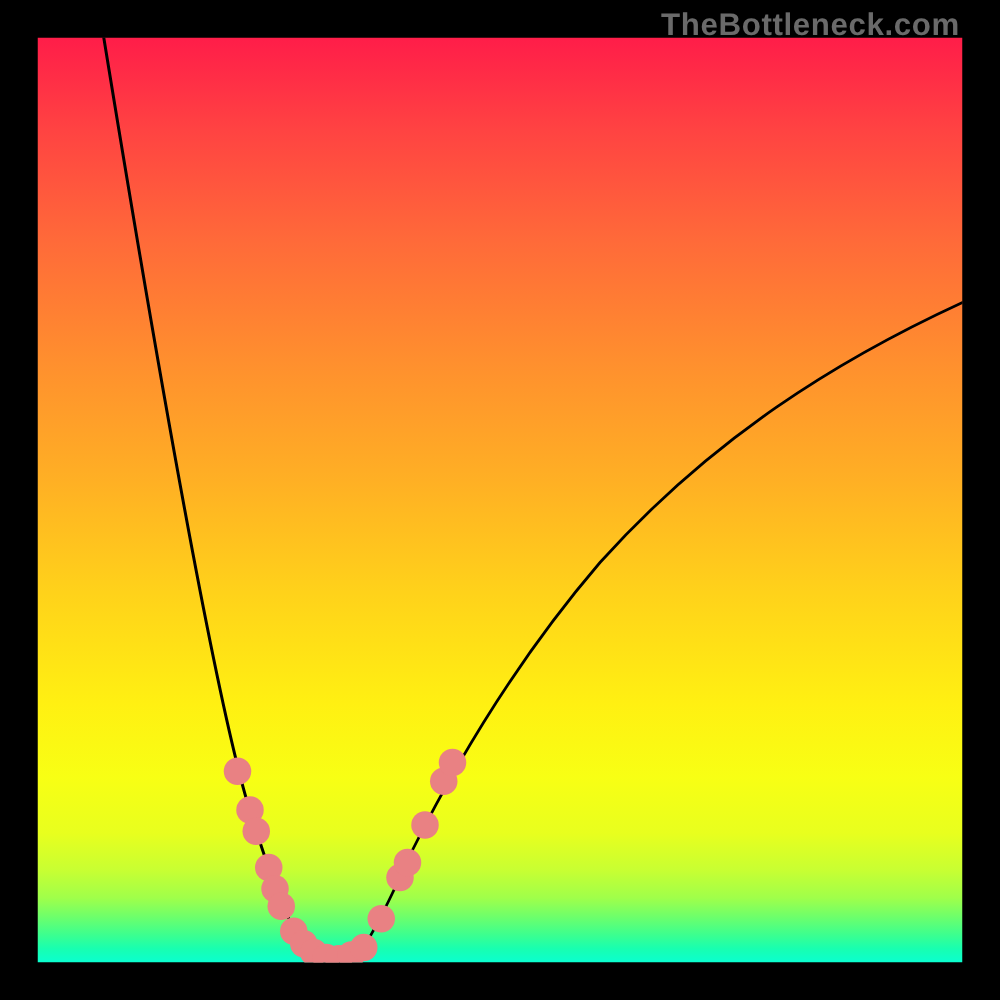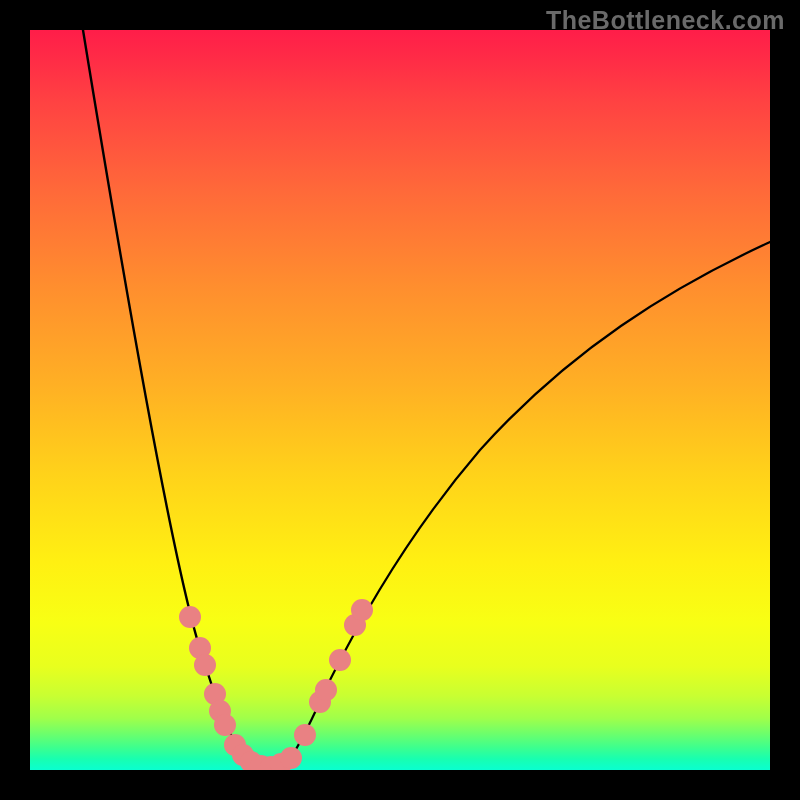--- a/index.html
+++ b/index.html
@@ -39,21 +39,21 @@
       #a0ff4a 93%,
       #6fff6a 95%,
       #3cff8f 97%,
       #18ffb0 98.5%,
       #0affd0 100%
     );
   }
   .watermark {
     position: absolute;
     top: 6px;
-    right: 15px;
+    right: 32px;
     font-family: Arial, Helvetica, sans-serif;
     font-size: 25px;
     font-weight: 600;
     color: #6a6a6a;
     letter-spacing: 0.5px;
   }
   svg.curves {
     position: absolute;
     left: 0;
     top: 0;

